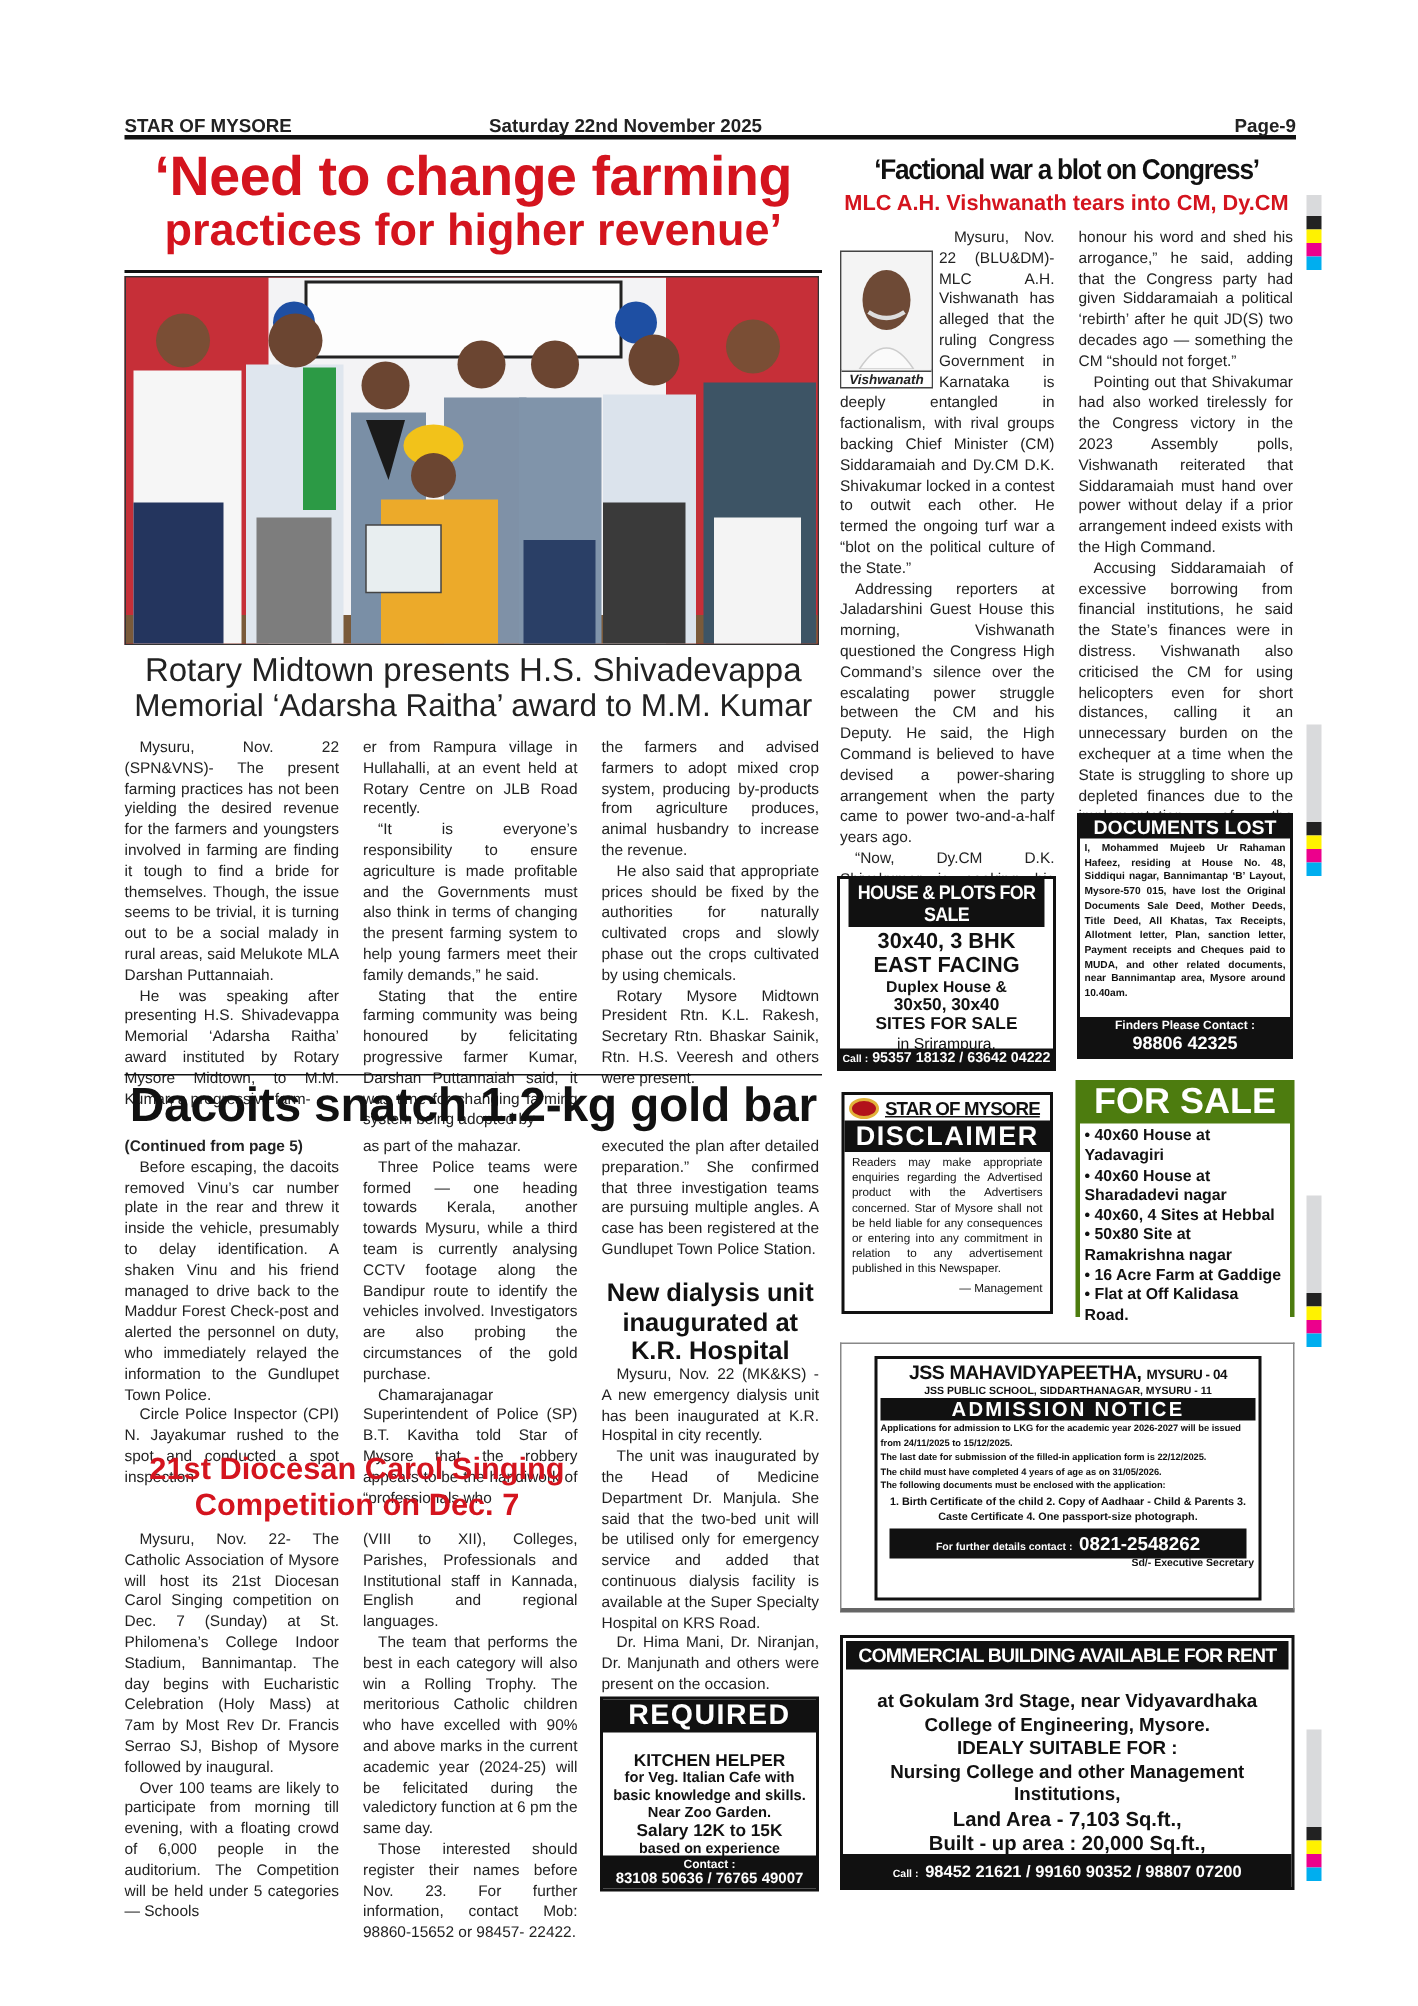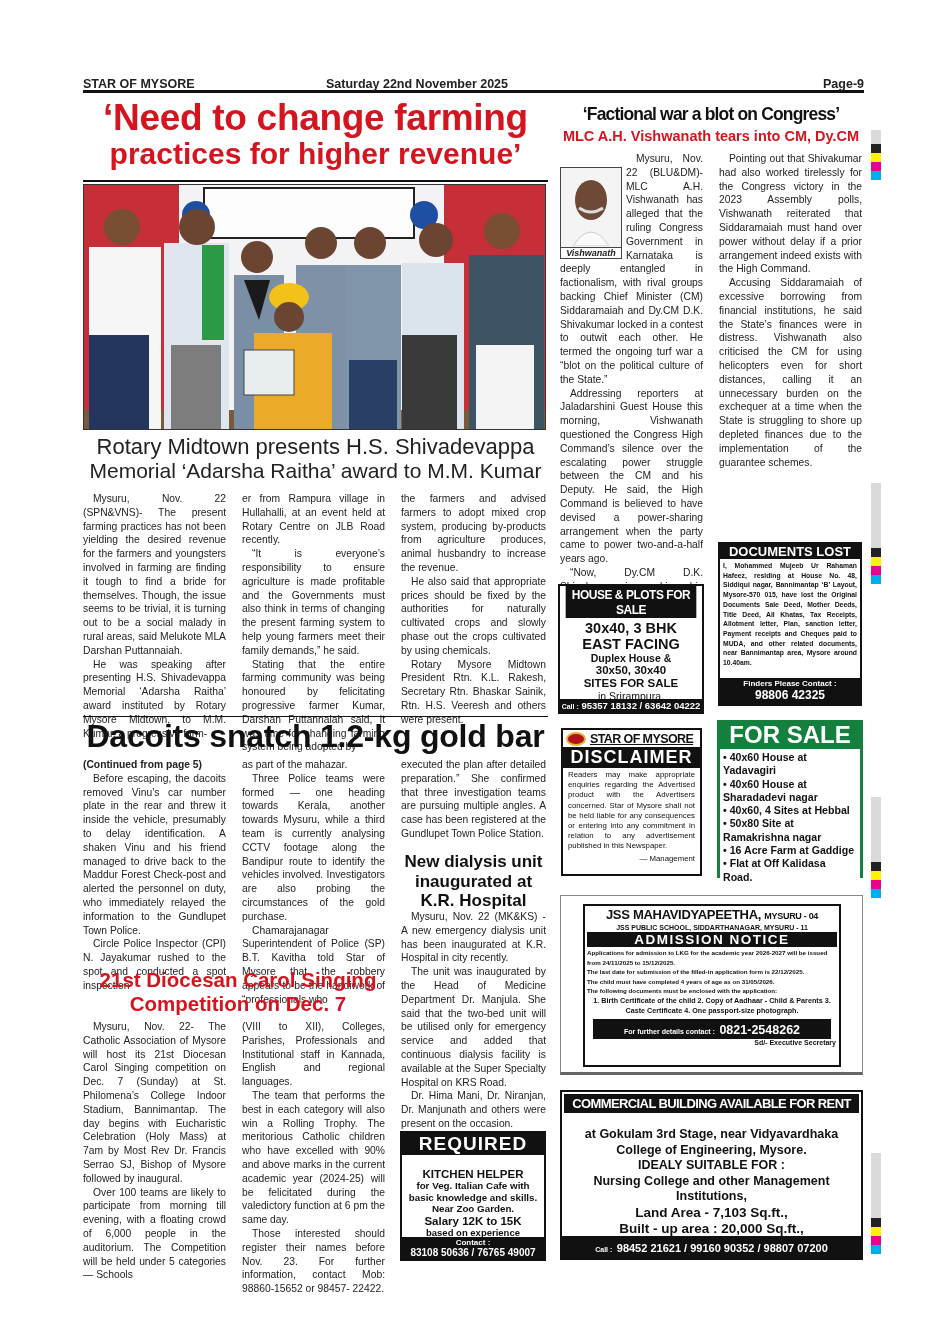--- a/index.html
+++ b/index.html
@@ -123,20 +123,21 @@
 </div>
 <div class="abs col" style="left:560px;top:152px;width:143px">
   <p style="text-indent:10px;padding-left:0">
     <span style="display:block;float:left;width:66px;height:108px"></span>
     <span>Mysuru, Nov. 22 (BLU&amp;DM)- MLC A.H. Vishwanath has alleged that the ruling Congress Government in Karnataka is deeply entangled in factionalism, with rival groups backing Chief Minister (CM) Siddaramaiah and Dy.CM D.K. Shivakumar locked in a contest to outwit each other. He termed the ongoing turf war a “blot on the political culture of the State.”</span>
   </p>
   <p>Addressing reporters at Jaladarshini Guest House this morning, Vishwanath questioned the Congress High Command’s silence over the escalating power struggle between the CM and his Deputy. He said, the High Command is believed to have devised a power-sharing arrangement when the party came to power two-and-a-half years ago.</p>
   <p>“Now, Dy.CM D.K. Shivakumar is seeking his share of power under the speculated agreement. CM Siddaramaiah must</p>
 </div>
 <div class="abs col" style="left:719px;top:152px;width:143px">
+  <p style="text-indent:0">honour his word and shed his arrogance,” he said, adding that the Congress party had given Siddaramaiah a political ‘rebirth’ after he quit JD(S) two decades ago — something the CM “should not forget.”</p>
   <p>Pointing out that Shivakumar had also worked tirelessly for the Congress victory in the 2023 Assembly polls, Vishwanath reiterated that Siddaramaiah must hand over power without delay if a prior arrangement indeed exists with the High Command.</p>
   <p>Accusing Siddaramaiah of excessive borrowing from financial institutions, he said the State’s finances were in distress. Vishwanath also criticised the CM for using helicopters even for short distances, calling it an unnecessary burden on the exchequer at a time when the State is struggling to shore up depleted finances due to the implementation of the guarantee schemes.</p>
 </div>
 
 <div class="abs ad" style="left:558px;top:584px;width:146px;height:130px">
   <div class="bar" style="font-size:13px;padding:1px 0;letter-spacing:-0.5px;transform:scaleX(0.92)">HOUSE &amp; PLOTS FOR SALE</div>
   <div style="font-size:14.5px;line-height:16px;margin-top:2px">30x40, 3 BHK</div>
   <div style="font-size:14.5px;line-height:16px">EAST FACING</div>
   <div style="font-size:10.5px;line-height:12px;font-weight:normal;font-weight:bold">Duplex House &amp;</div>
   <div style="font-size:11.5px;line-height:13px">30x50, 30x40</div>
@@ -210,21 +211,21 @@
 <div class="abs ad" style="left:561px;top:728px;width:141px;height:148px;text-align:left">
   <div style="display:flex;align-items:center;padding:2px 3px 0">
     <span style="display:inline-block;width:20px;height:14px;border-radius:50%;background:#b2121b;border:2px solid #e2b23a;margin-right:4px"></span>
     <span style="font-size:12.5px;text-decoration:underline;letter-spacing:-0.6px">STAR OF MYSORE</span>
   </div>
   <div class="bar" style="font-size:18px;text-align:center;letter-spacing:1px;margin-top:1px">DISCLAIMER</div>
   <div style="font-size:7.8px;line-height:10.2px;font-weight:normal;padding:2px 5px 0;text-align:justify">Readers may make appropriate enquiries regarding the Advertised product with the Advertisers concerned. Star of Mysore shall not be held liable for any consequences or entering into any commitment in relation to any advertisement published in this Newspaper.</div>
   <div style="font-size:7.8px;font-weight:normal;text-align:right;padding-right:5px;margin-top:2px">— Management</div>
 </div>
 
-<div class="abs" style="left:717px;top:720px;width:146px;height:158px;background:#15803d;padding:3px">
+<div class="abs" style="left:717px;top:720px;width:146px;height:158px;background:#4d7c0f;padding:3px">
   <div style="color:#fff;font-weight:bold;font-size:24px;text-align:center;line-height:24px">FOR SALE</div>
   <ul style="background:#fff;list-style:none;font-weight:bold;font-size:10.6px;line-height:13.3px;padding:2px 3px;margin-top:2px;color:#111">
     <li>• <span>40x60 House at Yadavagiri</span></li>
     <li>• <span>40x60 House at Sharadadevi nagar</span></li>
     <li>• <span>40x60, 4 Sites at Hebbal</span></li>
     <li>• <span>50x80 Site at Ramakrishna nagar</span></li>
     <li>• <span>16 Acre Farm at Gaddige</span></li>
     <li>• <span>Flat at Off Kalidasa Road.</span></li>
   </ul>
   <div style="color:#fff;font-weight:bold;text-align:center;margin-top:2px">

